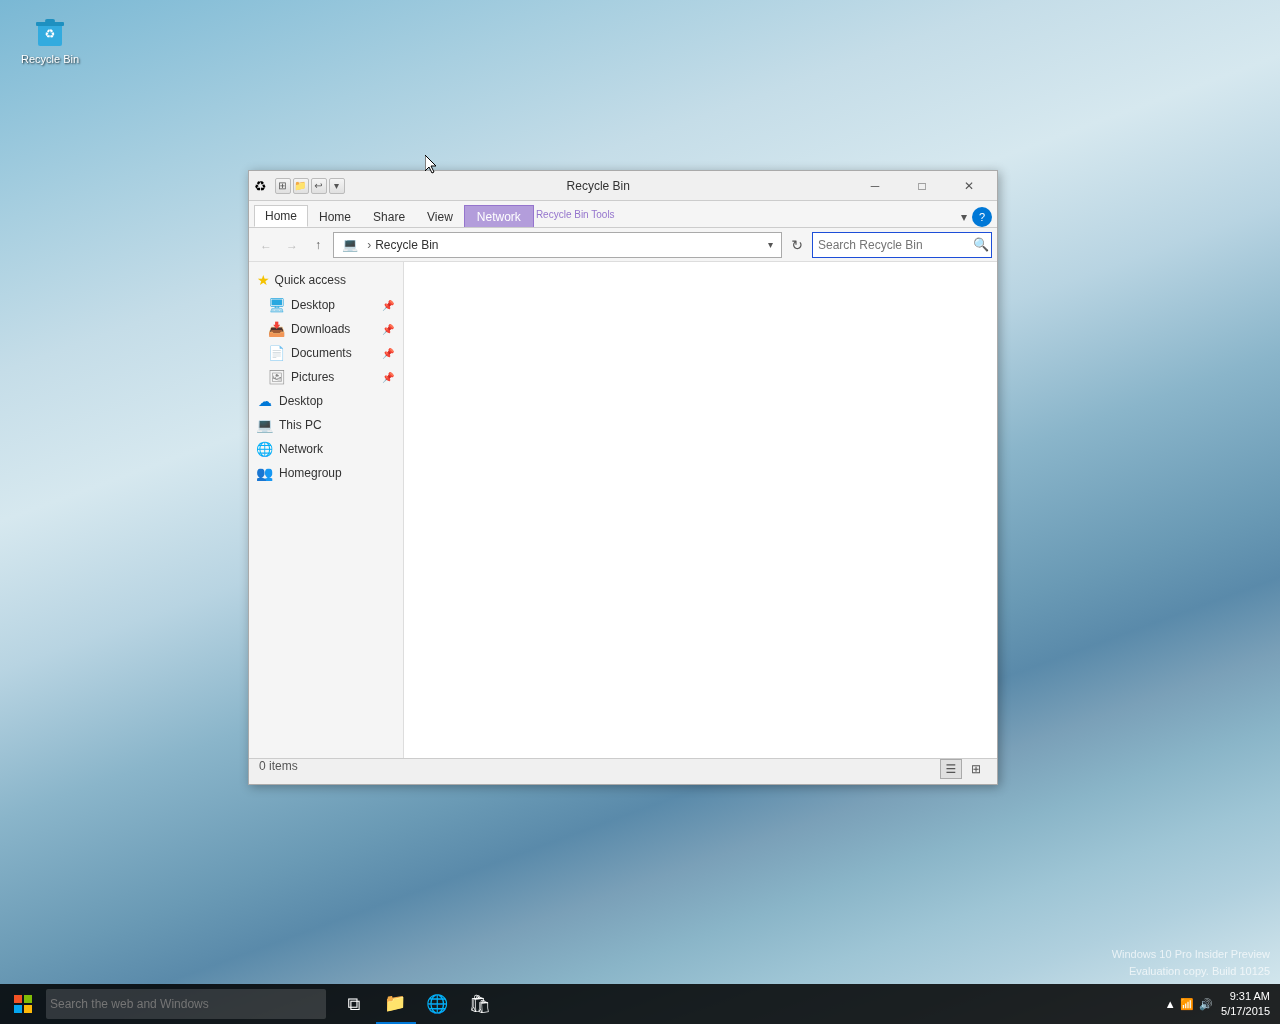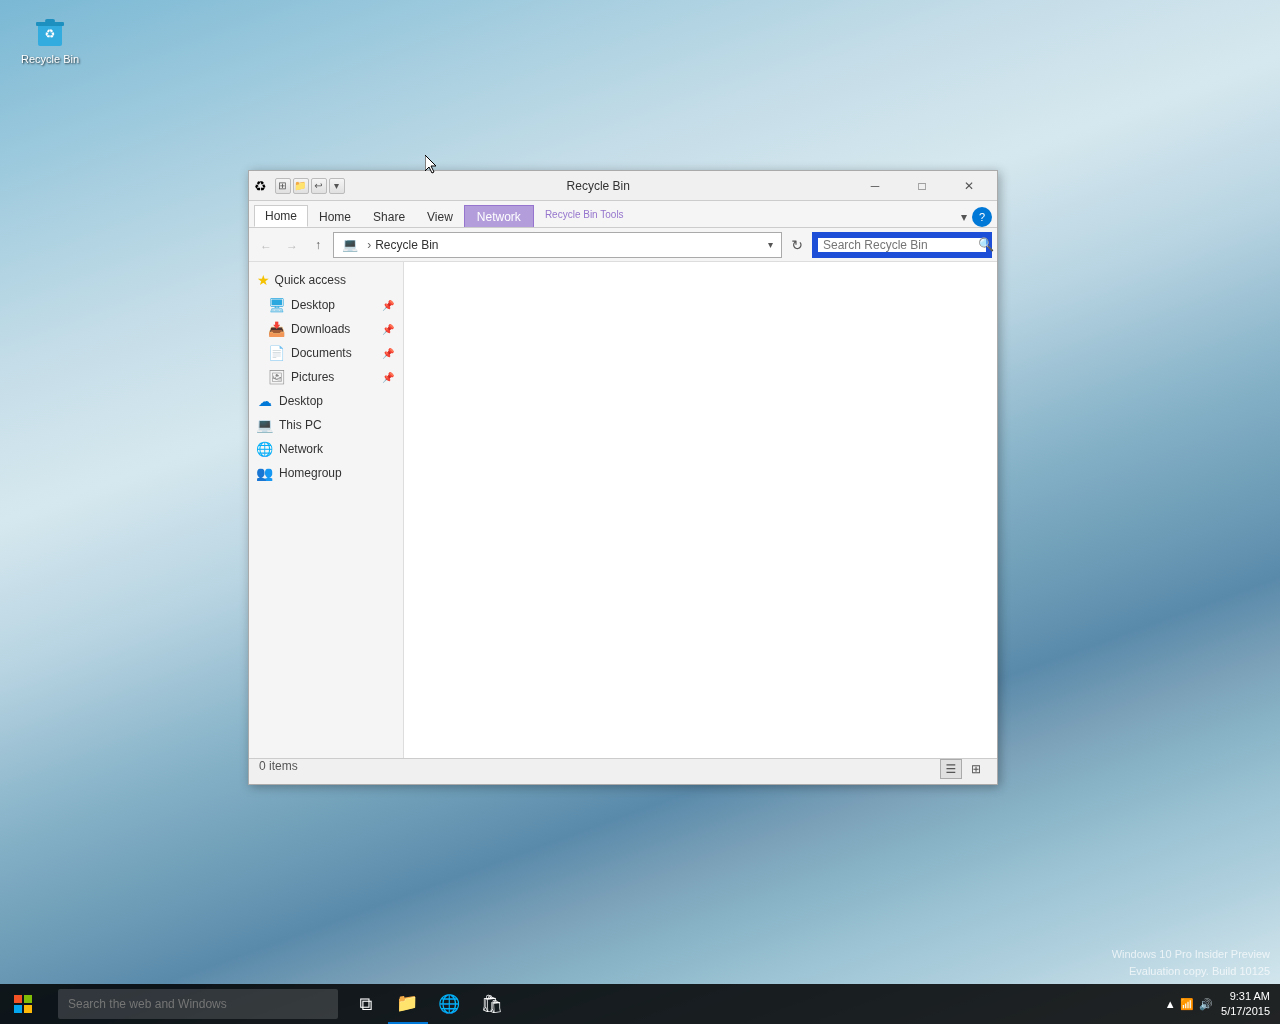--- a/index.html
+++ b/index.html
@@ -65,23 +65,23 @@
       color: white;
       font-size: 14px;
     }
     #taskbar-search {
       flex: 0 0 280px;
       height: 30px;
       background: rgba(255,255,255,0.15);
       border: none;
       border-radius: 2px;
       color: rgba(255,255,255,0.7);
-      padding: 0 10px;
-      font-size: 12px;
-      margin-left: 13px;
+      padding: 0 4px;
+      font-size: 12px;
+      margin-left: 1px;
     }
     #taskbar-icons {
       display: flex;
       align-items: center;
       margin-left: 8px;
       gap: 2px;
     }
     .taskbar-icon {
       width: 40px;
       height: 40px;
@@ -277,21 +277,21 @@
       display: flex;
       align-items: center;
       justify-content: center;
       cursor: pointer;
       font-size: 14px;
       color: #555;
     }
     #search-box {
       width: 180px;
       height: 26px;
-      border: 6px solid #1d4ed8;
+      border: 1px solid #1d4ed8;
       background: white;
       display: flex;
       align-items: center;
       padding: 0 5px;
     }
     #search-input {
       flex: 1;
       border: none;
       outline: none;
       font-size: 12px;
@@ -457,21 +457,21 @@
 
     <div id="ribbon">
       <div id="ribbon-tabs">
         <div class="ribbon-tab active">Home</div>
         <div class="ribbon-tab">Home</div>
         <div class="ribbon-tab">Share</div>
         <div class="ribbon-tab">View</div>
         <div class="ribbon-tab highlighted" style="background:#b39ddb; color:white; border-color:#9575cd; padding: 3px 12px;">
           <span>Network</span>
         </div>
-        <div style="font-size:10px; color:#9575cd; margin-left:11px; align-self:center;">Recycle Bin Tools</div>
+        <div style="font-size:10px; color:#9575cd; margin-left:2px; align-self:center;">Recycle Bin Tools</div>
         <div style="margin-left:auto; display:flex; align-items:center; gap:5px;">
           <div style="cursor:pointer; font-size:12px; color:#555;">▾</div>
           <div style="width:20px; height:20px; background:#0078d7; border-radius:50%; display:flex; align-items:center; justify-content:center; color:white; font-size:11px; cursor:pointer;">?</div>
         </div>
       </div>
     </div>
 
     <div id="address-bar">
       <div id="nav-buttons">
         <div class="nav-btn disabled">←</div>

